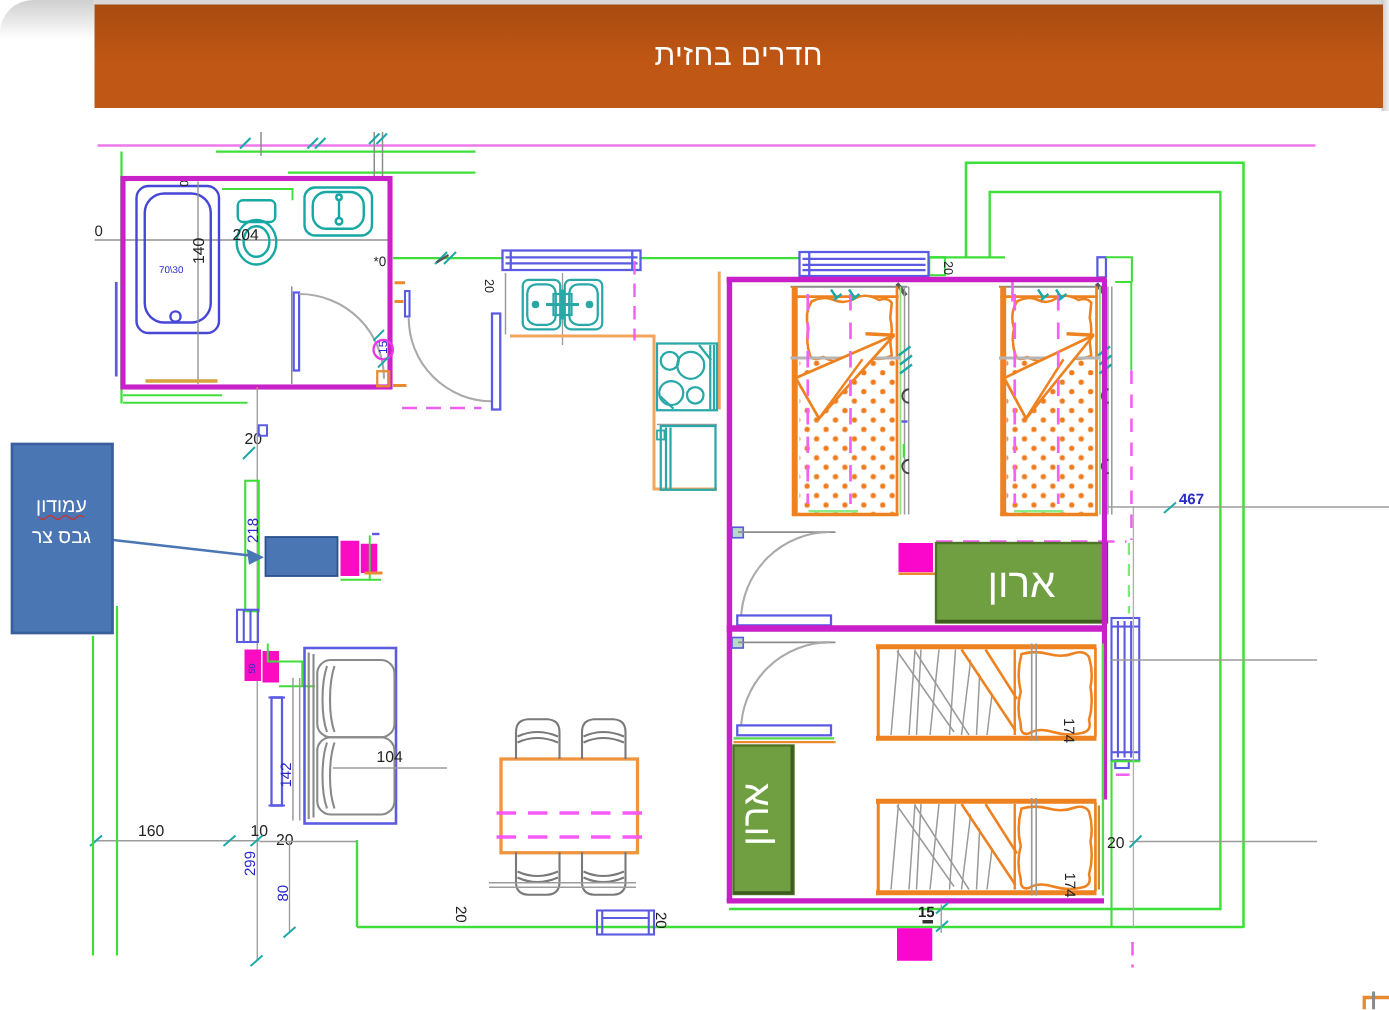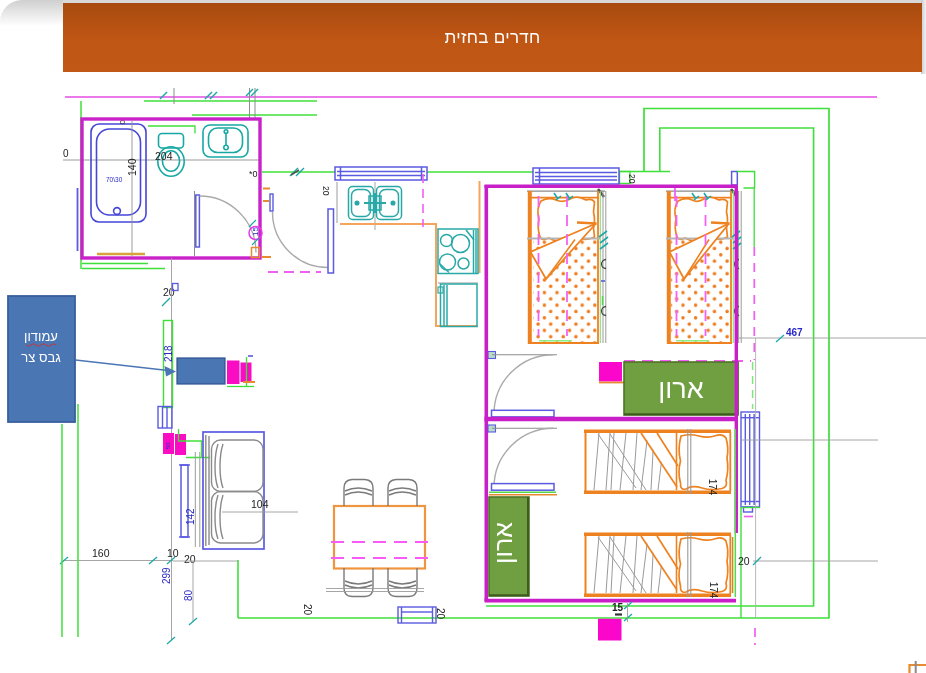--- a/index.html
+++ b/index.html
@@ -10,21 +10,21 @@
 <body>
 
 <div class="abs" style="left:0;top:0;width:63px;height:26px;background:linear-gradient(#cfcfcf,#ffffff);border-top-left-radius:22px"></div>
 
 <div class="abs" style="left:63px;top:0;width:859px;height:4px;background:#d8d8d8"></div>
 
 <div class="abs" style="left:921px;top:0;width:5px;height:74px;background:linear-gradient(90deg,#c9c9c9,#f2f2f2)"></div>
 
 <div class="abs" style="left:63px;top:3px;width:859px;height:69px;background:linear-gradient(#a84b10,#c05614 55%,#c25815);display:flex;align-items:center;justify-content:center">
 
-<span style="color:#ffffff;font-size:17px;letter-spacing:.3px">חדרים בחזית</span>
+<span style="color:#ffffff;font-size:20px;letter-spacing:.3px">חדרים בחזית</span>
 </div>
 
 <svg class="abs" style="left:0;top:0" width="926" height="673" viewBox="0 0 926 673">
 <defs>
 <pattern id="dots" width="12.6" height="12.6" patternUnits="userSpaceOnUse">
 <circle cx="2.6" cy="2.8" r="1.75" fill="#ee7b1e"></circle>
 <circle cx="8.9" cy="9.1" r="1.75" fill="#ee7b1e"></circle>
 </pattern>
 </defs>
 

